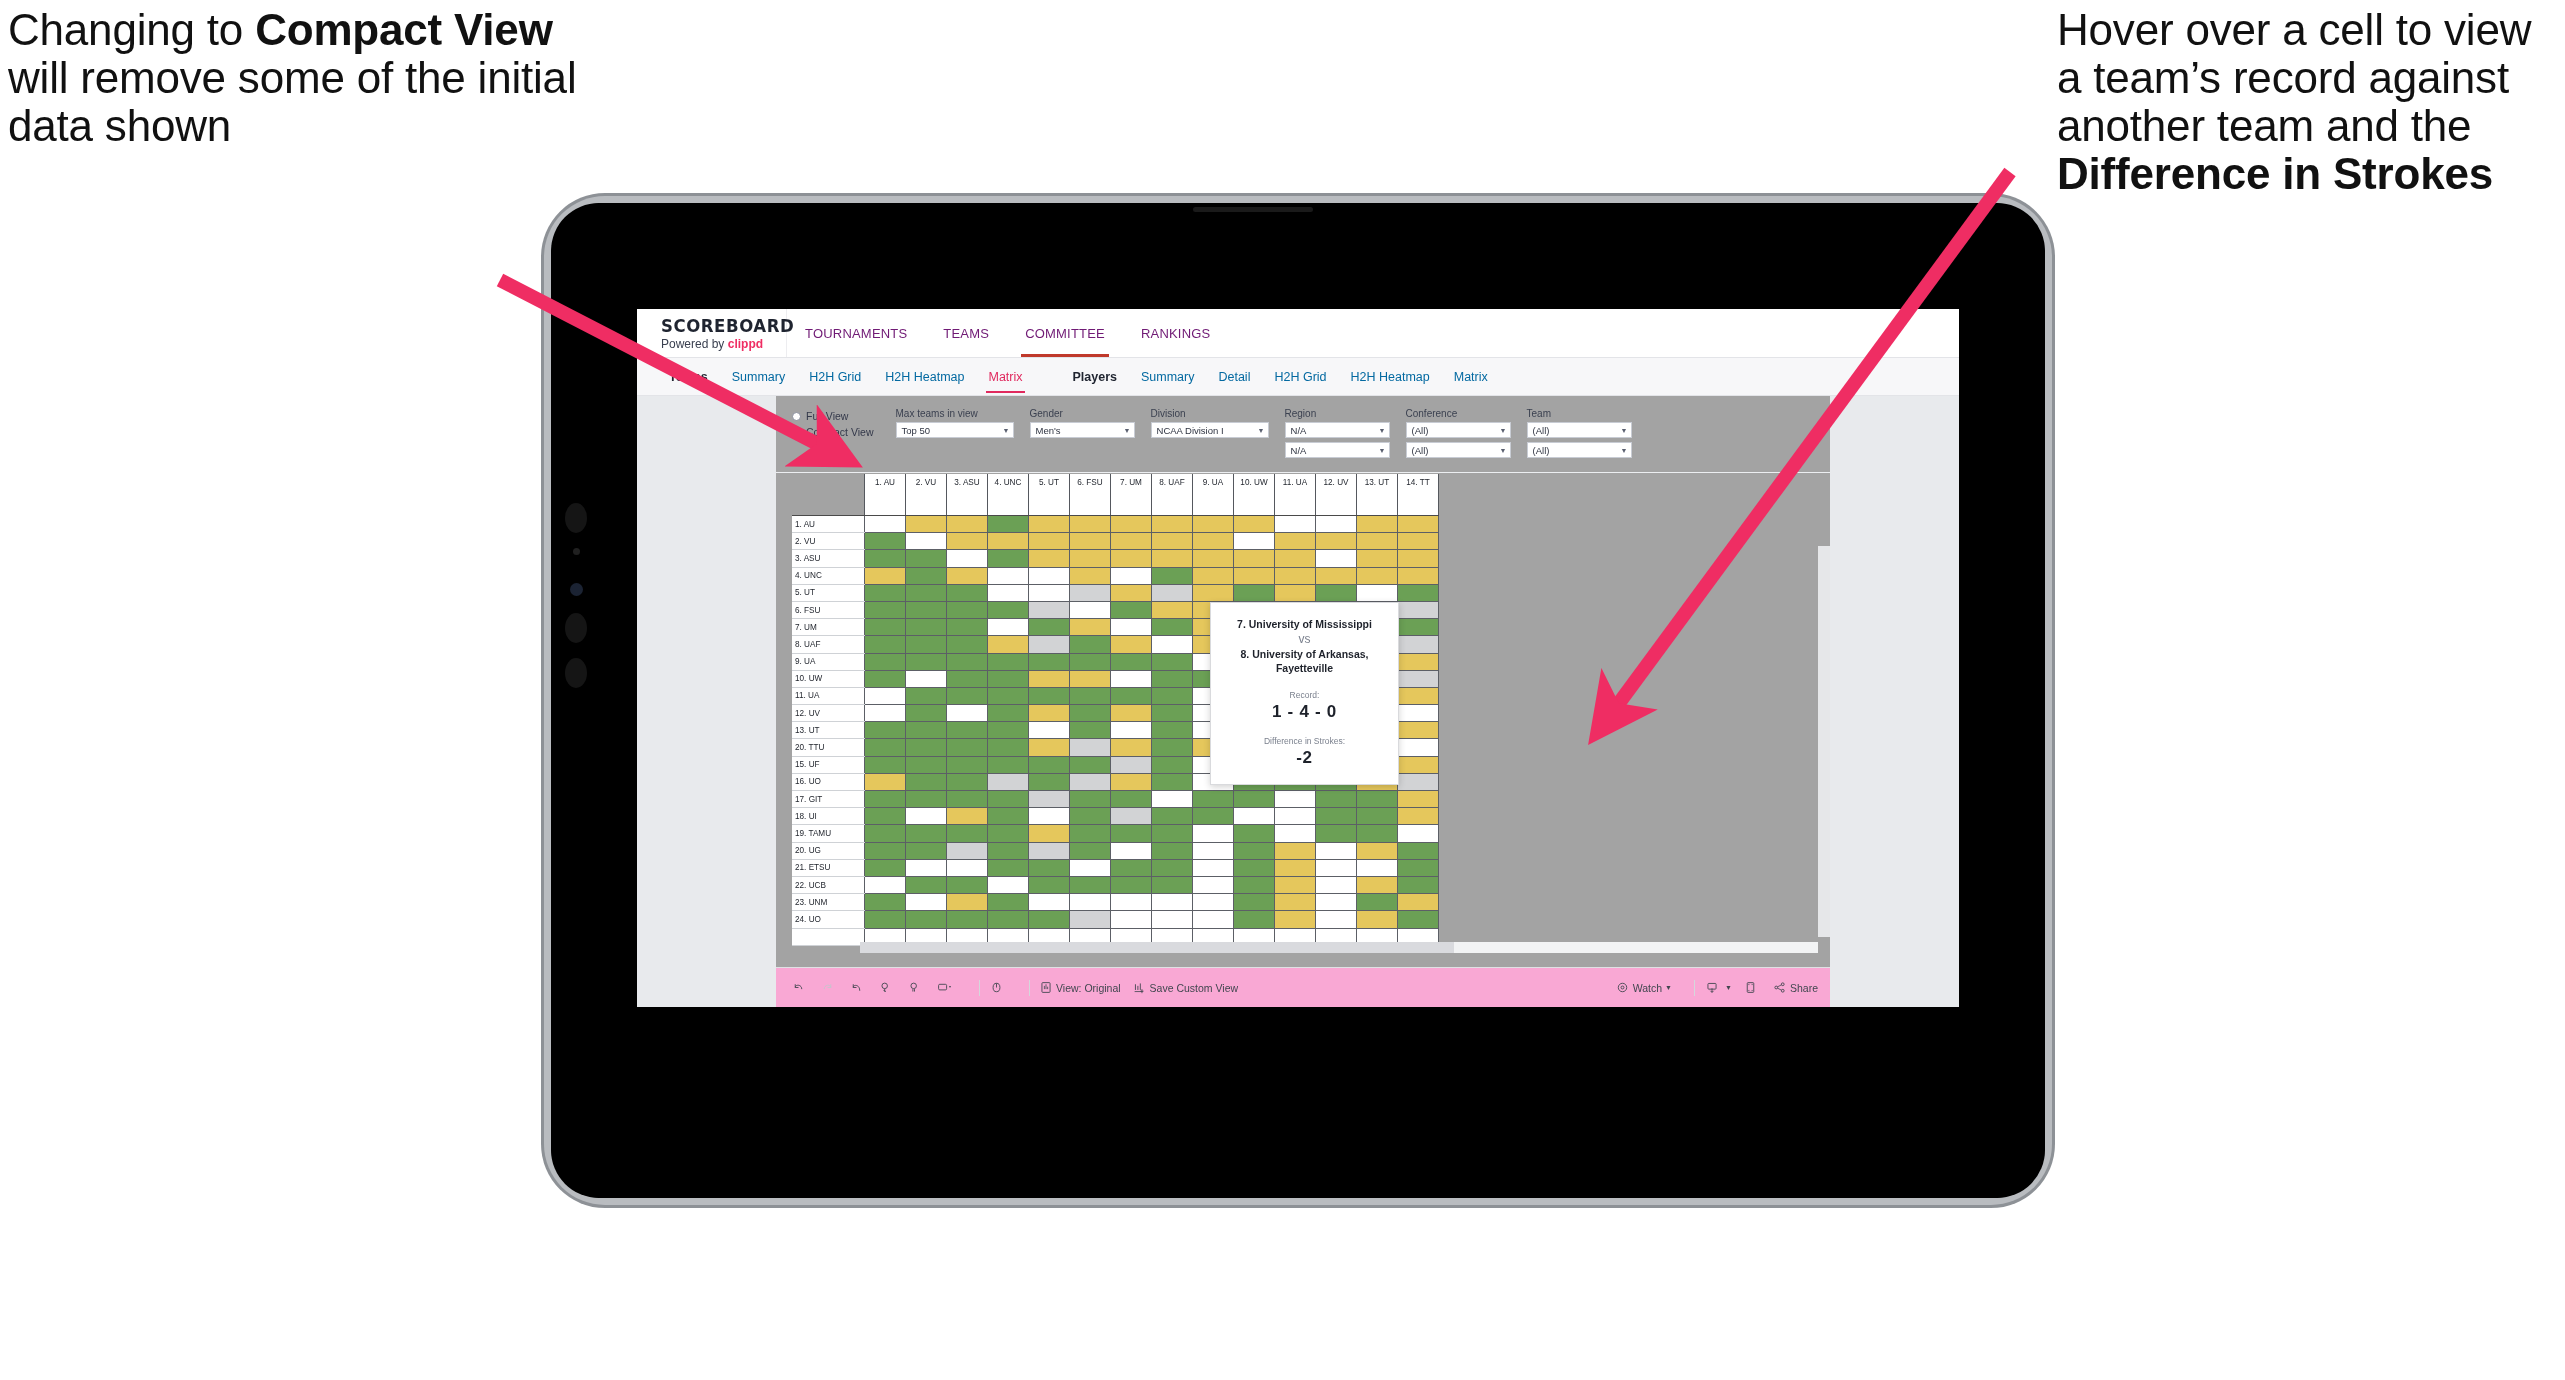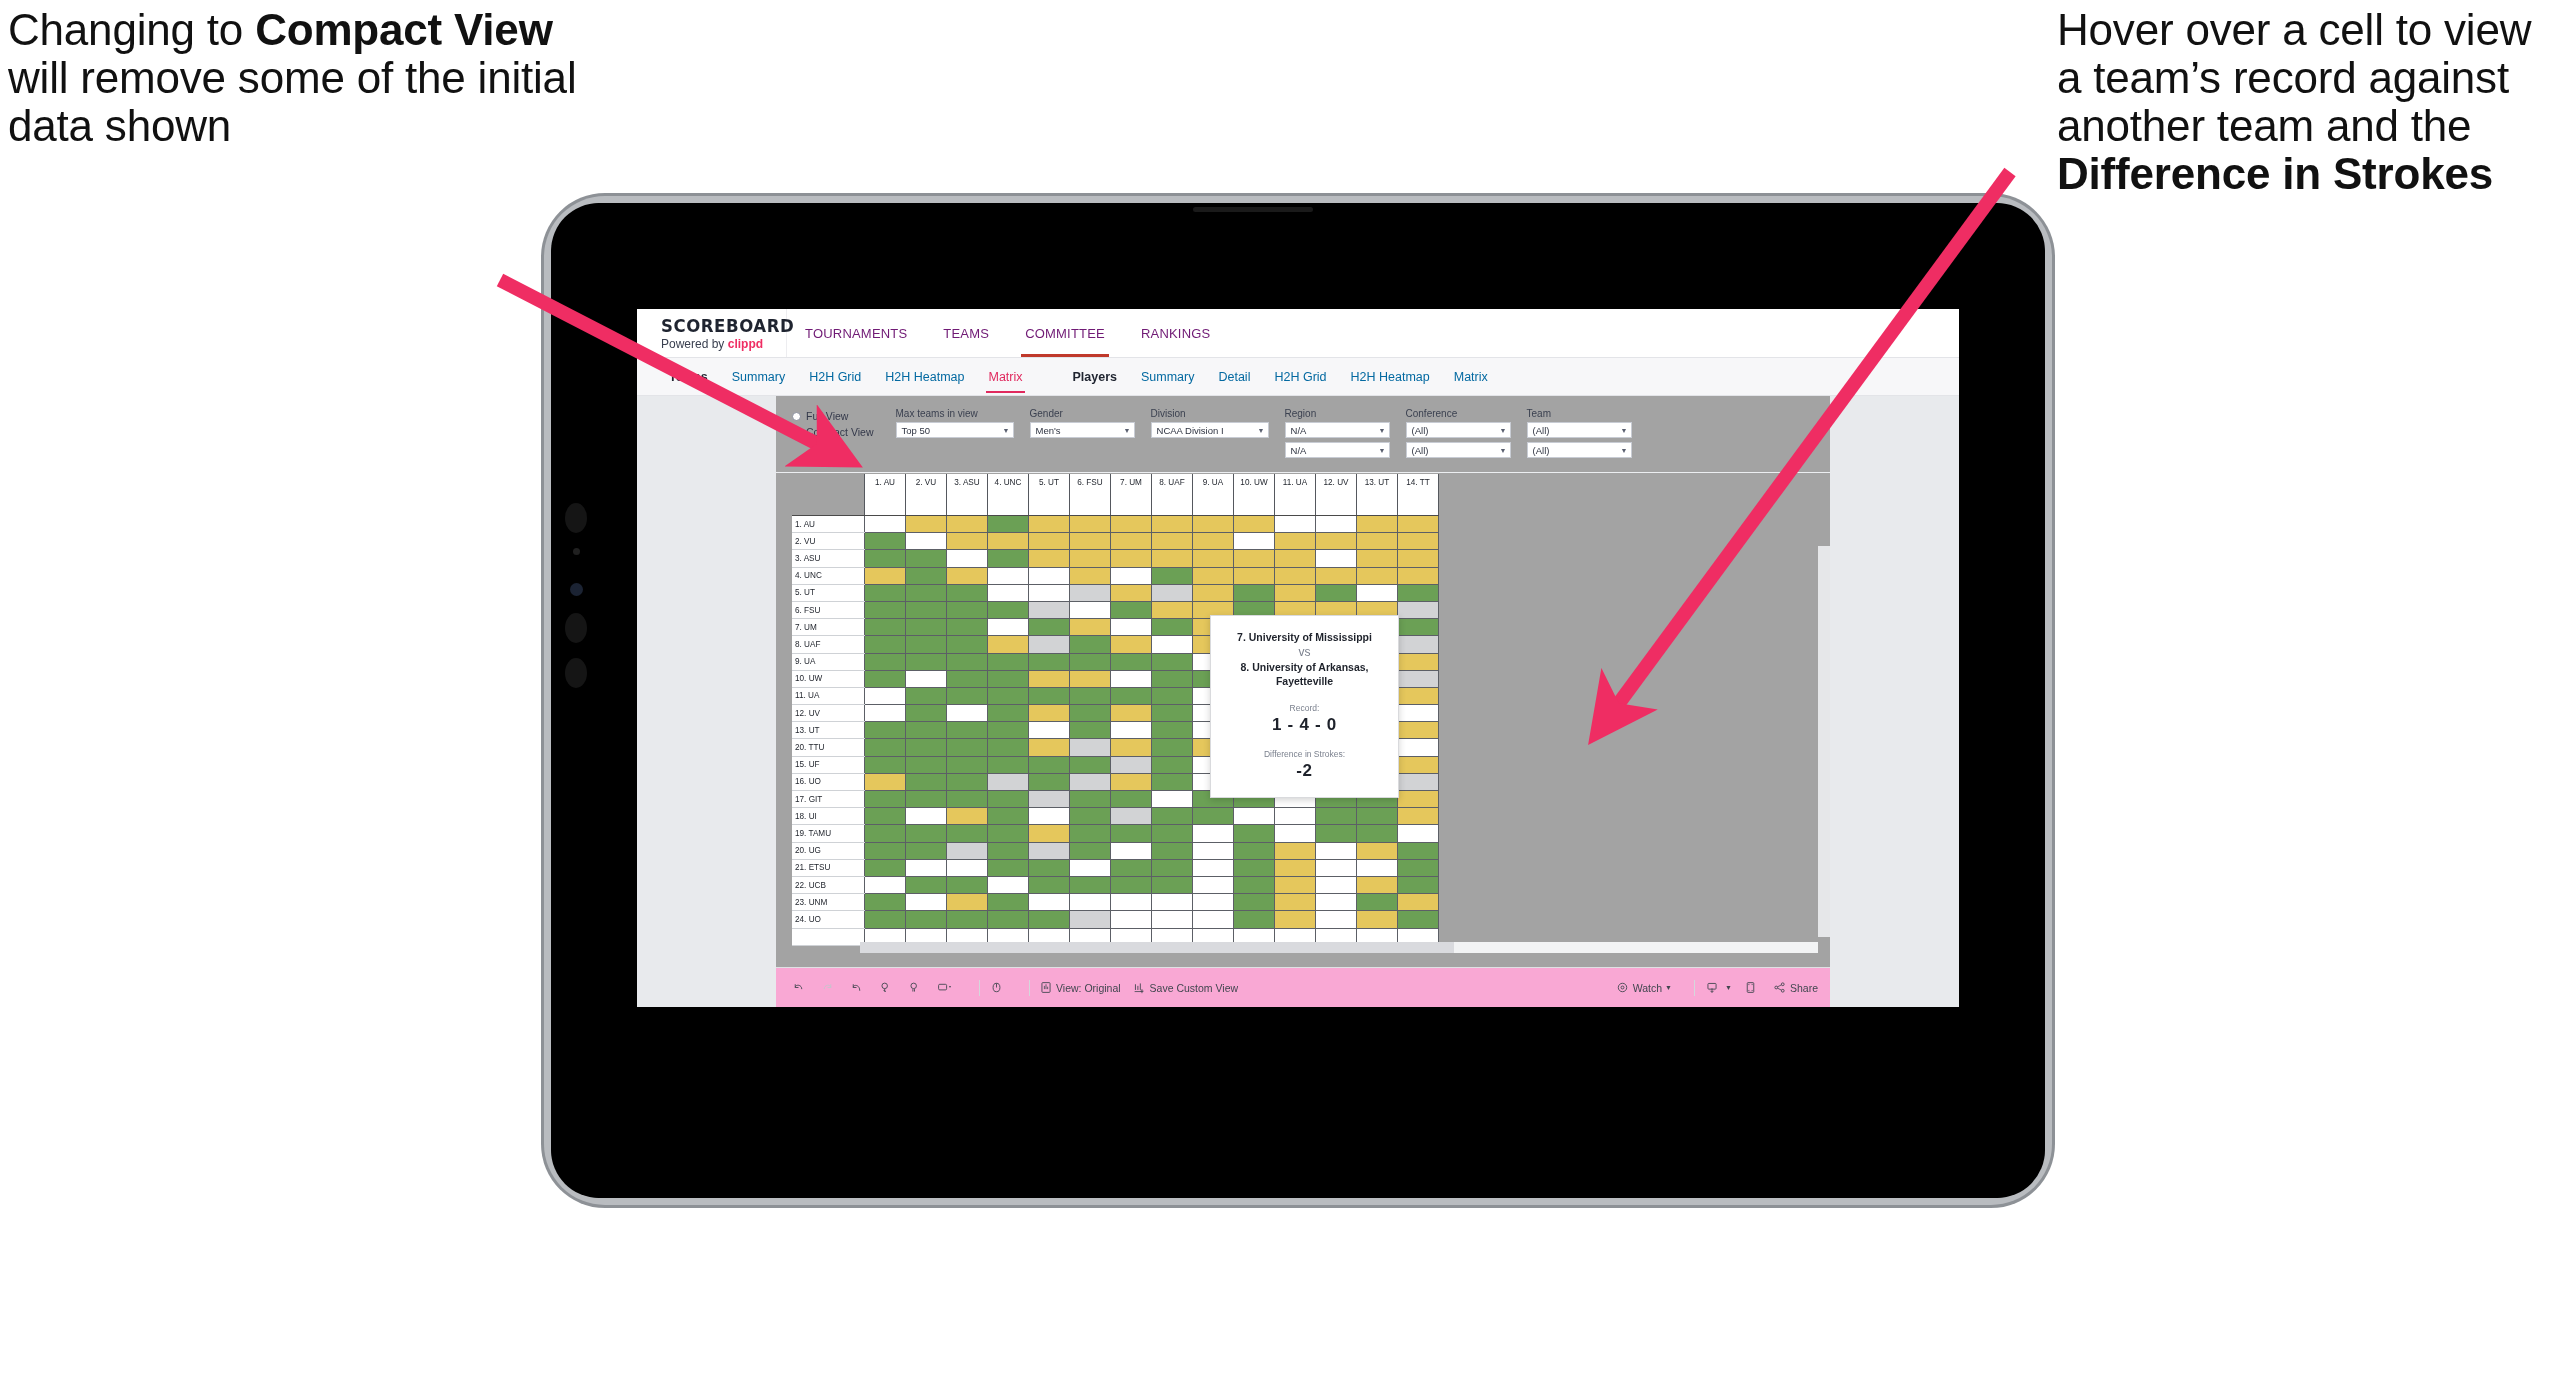--- a/index.html
+++ b/index.html
@@ -159,21 +159,21 @@
   td.x{background:#d2d3d5;}
   td.e{background:#ffffff;border-left:1px solid #5c5f66;border-right:1px solid #5c5f66;border-top:0;border-bottom:0;}
   tr.lastrow td.c{border-bottom:0;}
 
   #hscrollzone{position:absolute;left:84px;right:12px;bottom:14px;height:11px;background:#f2f3f4;}
   #hscrollthumb{position:absolute;left:0;top:0;width:62%;height:11px;background:#d9dade;}
   #rightshade{position:absolute;right:0;top:78px;width:12px;bottom:30px;background:#e6e7e9;}
 
   
   #tooltip{
-    position:absolute;left:434px;top:147px;width:189px;
+    position:absolute;left:434px;top:134px;width:189px;
     background:#ffffff;border:1px solid #d9dadd;
     box-shadow:0 2px 7px rgba(0,0,0,0.18);
     padding:14px 10px 16px 10px;box-sizing:border-box;
     text-align:center;z-index:40;
   }
   #tooltip .t1{font-size:10.5px;color:#1e222b;font-weight:bold;line-height:1.35;}
   #tooltip .vs{font-size:12px;color:#7b818e;margin:1px 0;}
   #tooltip .lbl{font-size:8.5px;color:#7b818e;margin-top:14px;}
   #tooltip .val{font-size:17px;color:#1e222b;font-weight:bold;margin-top:2px;letter-spacing:0.7px;}
 

